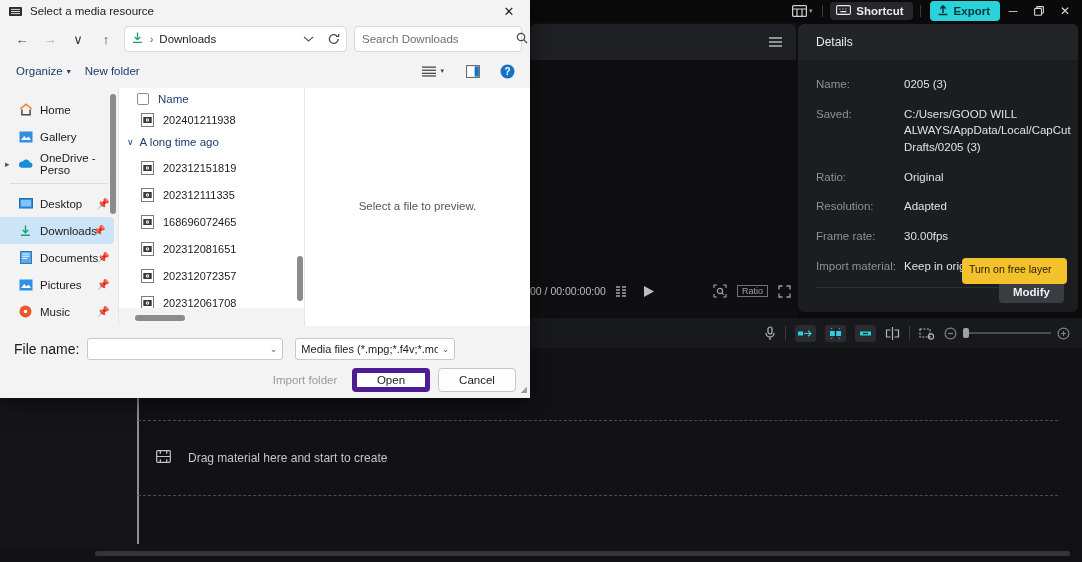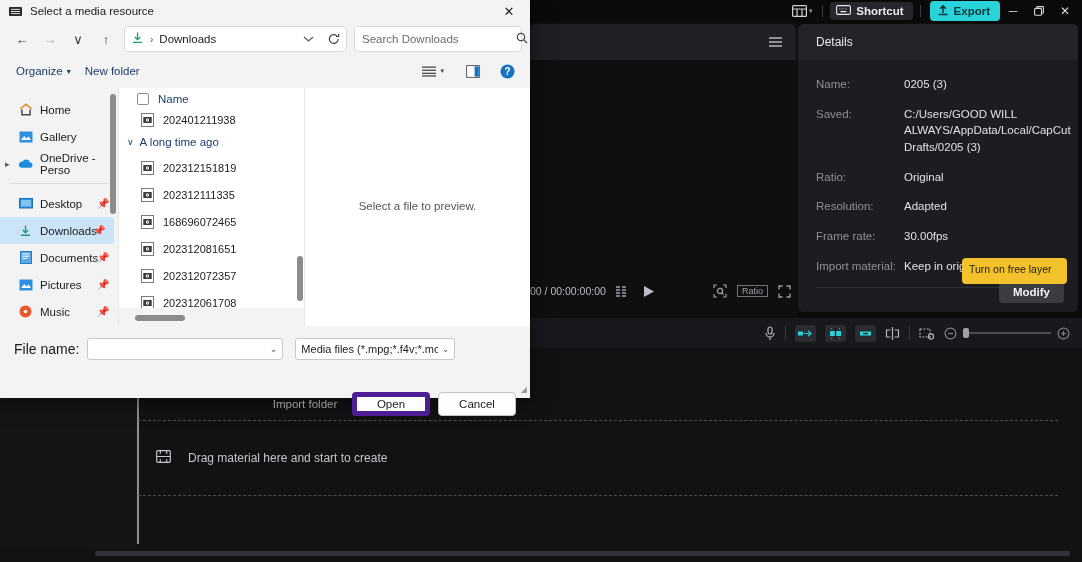--- a/index.html
+++ b/index.html
@@ -251,21 +251,21 @@
   }
   .ftr-combo .ftype-text {
     flex: 1; font-size: 11px; color: #1b1b1b; white-space: nowrap; overflow: hidden;
   }
   .combo-caret { font-size: 9px; color: #555; margin-left: 4px; }
   .ftr-row2 { display: flex; align-items: center; justify-content: flex-end; gap: 8px;
               padding: 8px 14px 0 0; }
   .btn {
     height: 24px; min-width: 78px; border-radius: 4px; font-size: 11.5px;
     display: flex; align-items: center; justify-content: center;
-    border: 1px solid #c6c6c6; background: #fdfdfd; color: #1b1b1b; margin-top: 24px;
+    border: 1px solid #c6c6c6; background: #fdfdfd; color: #1b1b1b;
   }
   .btn.primary { border: 5px solid #4c1d95; }
   .btn.disabled { color: #9a9a9a; border-color: transparent; background: transparent; }
   .dlg-grip { position: absolute; right: 3px; bottom: 2px; color: #9a9a9a; font-size: 8px; }
 </style>
 </head>
 <body>
 
 <div id="app">
 

